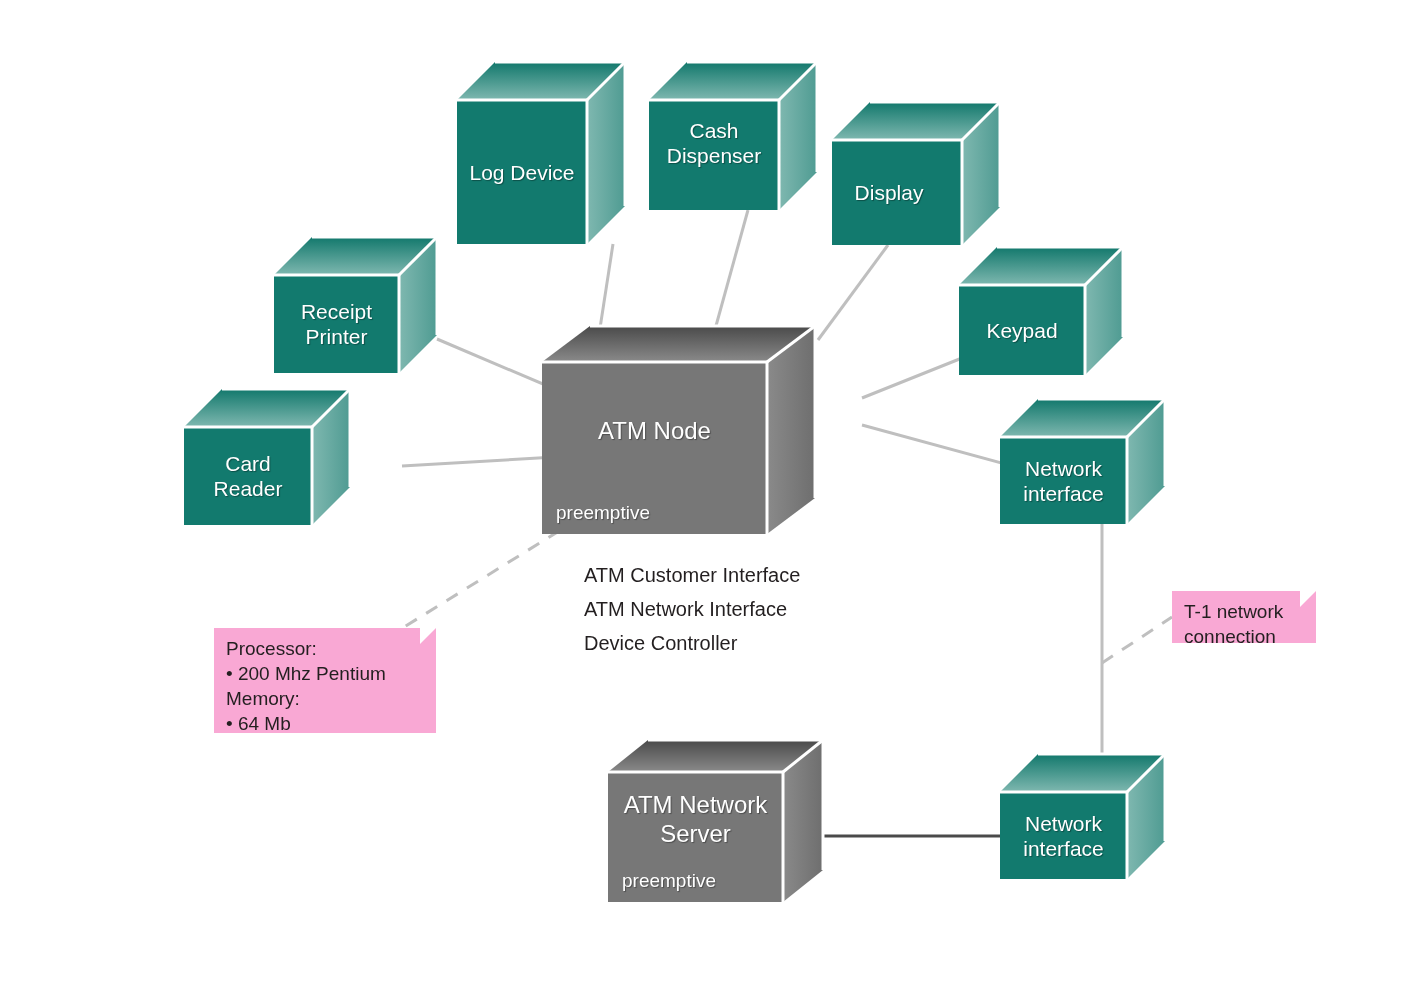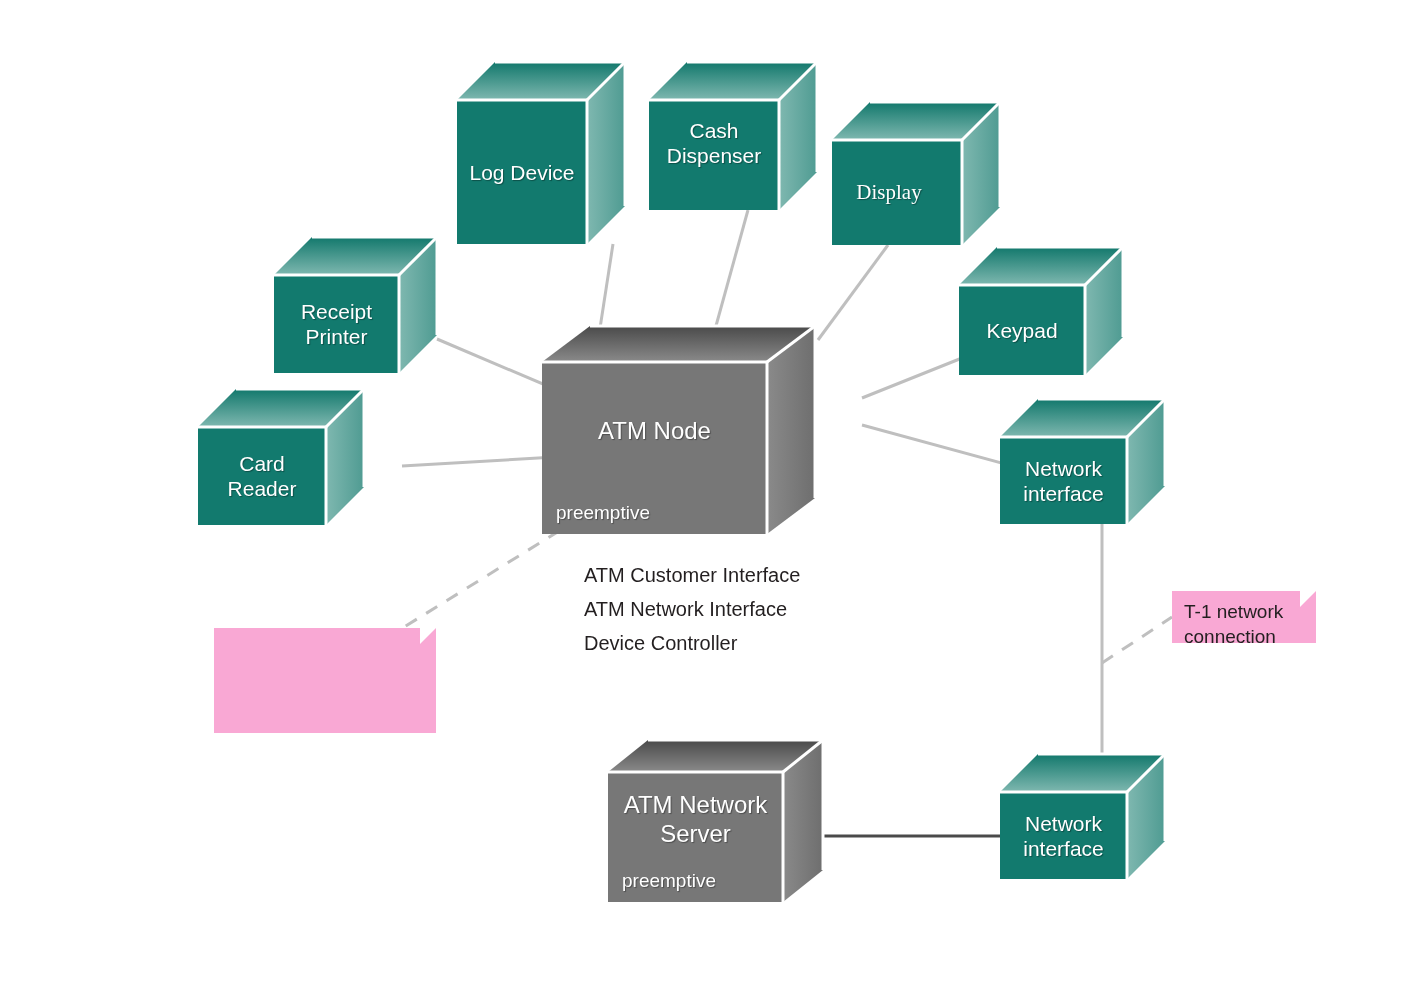--- a/index.html
+++ b/index.html
@@ -165,21 +165,21 @@
           </defs>
           <polygon points="0,38 38,0 168,0 130,38" fill="url(#topgrad2)"></polygon>
           <polygon points="130,38 168,0 168,105 130,143" fill="url(#sidegrad2)"></polygon>
           <rect x="0" y="38" width="130" height="105" fill="#127a6e"></rect>
           <line x1="0" y1="38" x2="130" y2="38" stroke="#ffffff" stroke-width="3"></line>
           <line x1="130" y1="38" x2="130" y2="143" stroke="#ffffff" stroke-width="3"></line>
           <line x1="130" y1="38" x2="168" y2="0" stroke="#ffffff" stroke-width="3"></line>
           <line x1="38" y1="0" x2="168" y2="0" stroke="#ffffff" stroke-width="3"></line>
           <line x1="168" y1="0" x2="168" y2="105" stroke="#ffffff" stroke-width="3"></line>
         </svg>
-        <div class="node-label" style="left: 0px; width: 114px; top: 78px; font-family: Liberation Serif, serif;">Display</div>
+        <div class="node-label" style="left: 0px; width: 114px; top: 78px;">Display</div>
       </div>
       <div class="node" style="left: 274px; top: 237px; width: 163px; height: 136px;">
         <svg width="163" height="136" viewBox="0 0 163 136">
           <defs>
             <linearGradient id="topgrad3" x1="0" y1="0" x2="0" y2="1">
               <stop offset="0%" stop-color="#12786c"></stop>
               <stop offset="100%" stop-color="#7fb8b0"></stop>
             </linearGradient>
             <linearGradient id="sidegrad3" x1="0" y1="0" x2="1" y2="0">
               <stop offset="0%" stop-color="#7fb8b0"></stop>
@@ -214,21 +214,21 @@
           <polygon points="126,38 164,0 164,90 126,128" fill="url(#sidegrad4)"></polygon>
           <rect x="0" y="38" width="126" height="90" fill="#127a6e"></rect>
           <line x1="0" y1="38" x2="126" y2="38" stroke="#ffffff" stroke-width="3"></line>
           <line x1="126" y1="38" x2="126" y2="128" stroke="#ffffff" stroke-width="3"></line>
           <line x1="126" y1="38" x2="164" y2="0" stroke="#ffffff" stroke-width="3"></line>
           <line x1="38" y1="0" x2="164" y2="0" stroke="#ffffff" stroke-width="3"></line>
           <line x1="164" y1="0" x2="164" y2="90" stroke="#ffffff" stroke-width="3"></line>
         </svg>
         <div class="node-label" style="left: 0px; width: 126px; top: 70.5px;">Keypad</div>
       </div>
-      <div class="node" style="left: 198px; top: 389px; width: 166px; height: 136px; padding-left: 19px;">
+      <div class="node" style="left: 184px; top: 389px; width: 166px; height: 136px; padding-left: 19px;">
         <svg width="166" height="136" viewBox="0 0 166 136">
           <defs>
             <linearGradient id="topgrad5" x1="0" y1="0" x2="0" y2="1">
               <stop offset="0%" stop-color="#12786c"></stop>
               <stop offset="100%" stop-color="#7fb8b0"></stop>
             </linearGradient>
             <linearGradient id="sidegrad5" x1="0" y1="0" x2="1" y2="0">
               <stop offset="0%" stop-color="#7fb8b0"></stop>
               <stop offset="100%" stop-color="#4f9b92"></stop>
             </linearGradient>
@@ -337,21 +337,24 @@
           <line x1="175" y1="32" x2="215" y2="0" stroke="#ffffff" stroke-width="3"></line>
           <line x1="40" y1="0" x2="215" y2="0" stroke="#ffffff" stroke-width="3"></line>
           <line x1="215" y1="0" x2="215" y2="130" stroke="#ffffff" stroke-width="3"></line>
         </svg>
         <div class="node-label" style="left: 0px; width: 175px; top: 50px;">ATM Network
 Server</div>
         <div class="node-stereotype" style="left: 14px; top: 130px;">preemptive</div>
       </div>
     </div>
   <div id="notes-layer">
-      <div class="note" style="left: 214px; top: 628px; width: 222px; height: 105px;"><div class="note-fold-shadow"></div></div>
+      <div class="note" style="left: 214px; top: 628px; width: 222px; height: 105px;"><span>Processor:
+• 200 Mhz Pentium
+Memory:
+• 64 Mb</span><div class="note-fold-shadow"></div></div>
       <div class="note" style="left: 1172px; top: 591px; width: 144px; height: 52px;"><span>T-1 network
 connection</span><div class="note-fold-shadow"></div></div>
     </div>
 
   <div class="artifact-list" style="left: 584px; top: 558px;">ATM Customer Interface
 ATM Network Interface
 Device Controller</div>
 
 </div>
 

